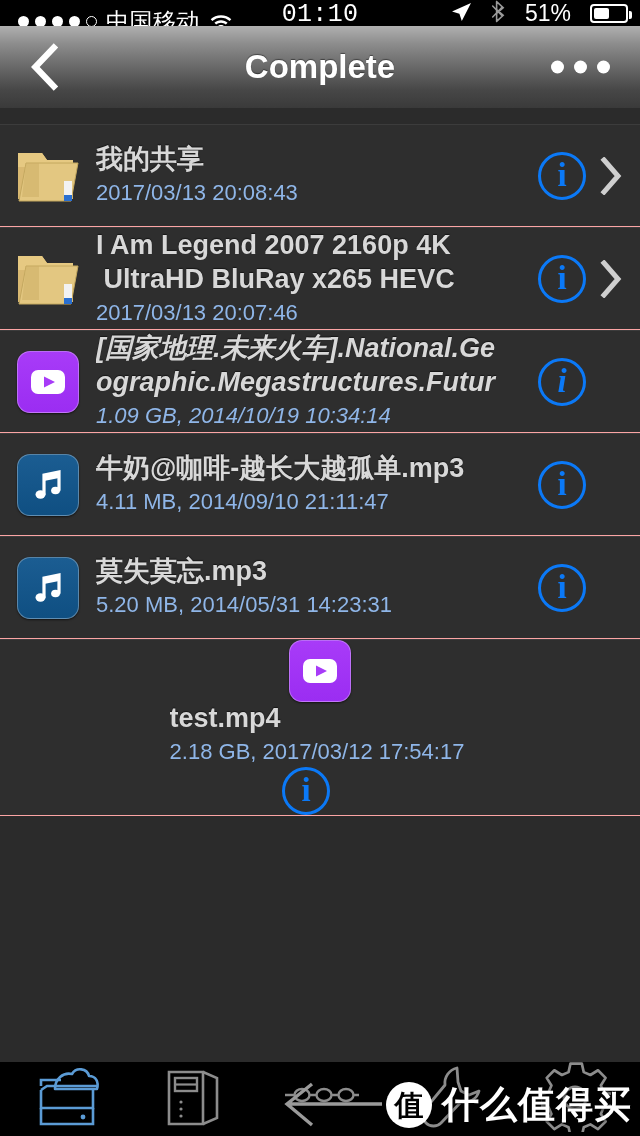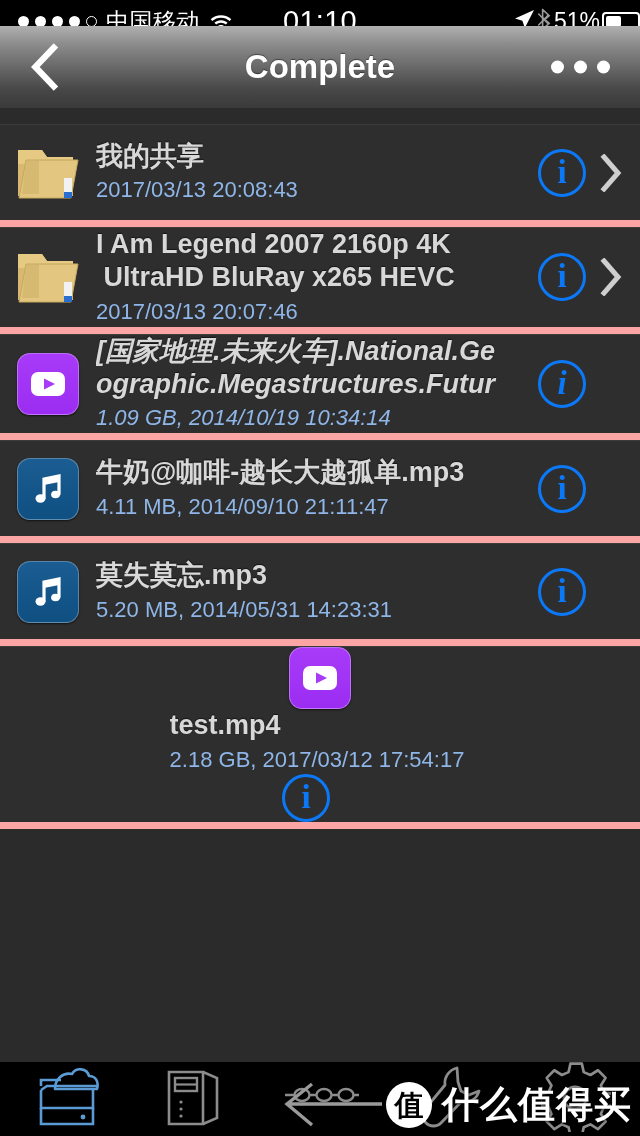--- a/index.html
+++ b/index.html
@@ -8,34 +8,34 @@
     background:#000;
     font-family:"Liberation Sans","DejaVu Sans",sans-serif;
     overflow:hidden;
   }
   #app { position:relative; width:640px; height:1136px; background:#2b2b2b; }
 
   
   .statusbar {
     position:absolute; top:0; left:0; width:640px; height:42px;
     background:#000; color:#fff;
-    display:flex; align-items:center;
+    display:flex; 
   }
   .sb-left { display:flex; align-items:center; padding-left:18px; gap:9px; }
   .dots { display:flex; align-items:center; gap:6px; }
   .dot { width:11px; height:11px; border-radius:50%; background:#fff; }
   .dot.hollow { background:transparent; border:1.6px solid #fff; width:11px; height:11px; }
   .carrier { font-size:23px; letter-spacing:0.5px; }
   .wifi { width:24px; height:19px; position:relative; }
   .sb-center {
     position:absolute; left:0; width:640px; text-align:center;
-    font-size:29px; font-weight:400; letter-spacing:0.3px;
+    font-size:25px; font-weight:400; letter-spacing:0.3px;font-family:Liberation Mono, monospace;
   }
   .sb-right {
-    position:absolute; right:0; display:flex; align-items:center; gap:2px;
+    position:absolute; right:12px; display:flex; align-items:center; gap:19px;
   }
   .batt-pct { font-size:23px; }
   .batt {
     width:38px; height:19px; border:2px solid #fff; border-radius:4px;
     position:relative; display:flex; align-items:center;
   }
   .batt::after {
     content:""; position:absolute; right:-6px; top:5px;
     width:3px; height:8px; background:#fff; border-radius:0 2px 2px 0;
   }
@@ -60,21 +60,21 @@
   .nav-more {
     position:absolute; right:30px; top:50%; transform:translateY(-50%);
     display:flex; gap:10px; cursor:pointer;
   }
   .nav-more i { width:13px; height:13px; border-radius:50%; background:#fff; display:block; }
 
   
   .list { position:absolute; top:124px; left:0; width:640px; }
   .row {
     position:relative; width:640px; background:#2e2e2e;
-    border-top:1px solid #3c3c3c; border-bottom:7px solid #fca5a5;
+    border-top:1px solid #3c3c3c; border-bottom:1px solid #fca5a5;
     display:flex; align-items:center; cursor:pointer;
   }
   .row-icon {
     width:96px; min-width:96px; display:flex; align-items:center; justify-content:center;
   }
   .row-text { flex:1; padding-right:6px; overflow:hidden; }
   .row-title {
     font-size:27px; font-weight:700; color:#d8d8d8; line-height:1.24;
     text-shadow:0 -1px 1px rgba(0,0,0,.55);
     white-space:pre-wrap; word-break:break-all;

